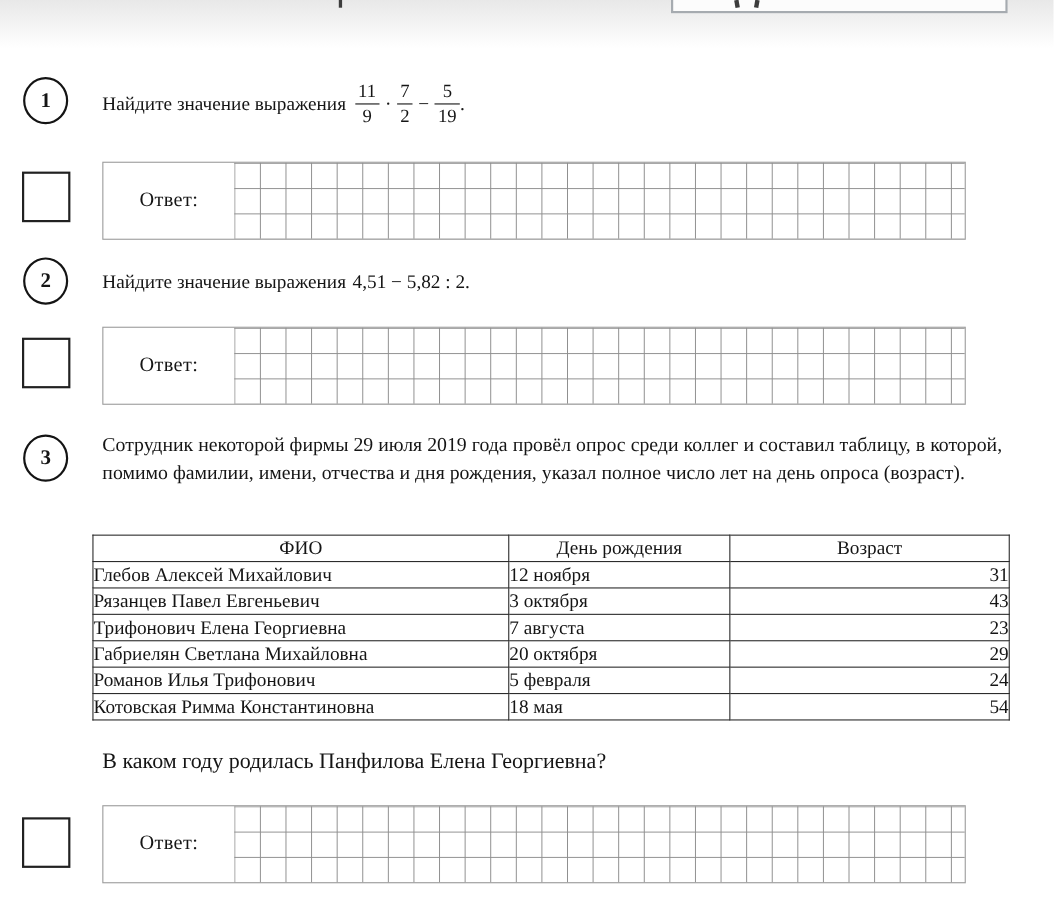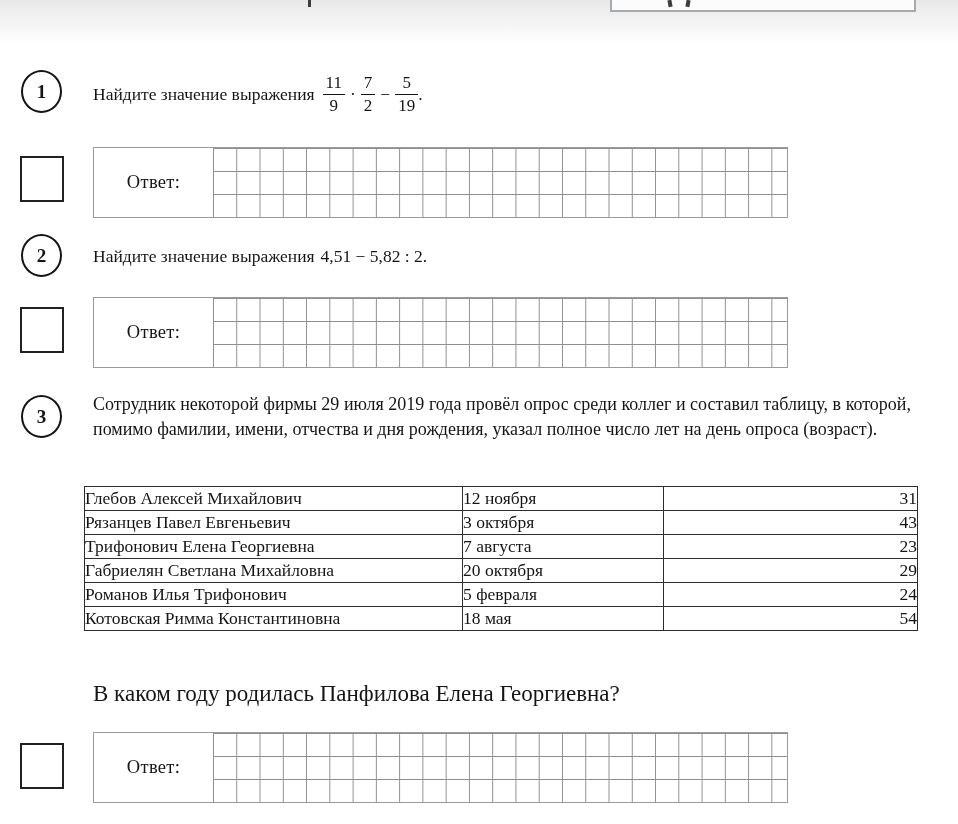--- a/index.html
+++ b/index.html
@@ -42,42 +42,42 @@
 
   
   .score-box {
     position:absolute; left:20px; width:44px; height:46px;
     border:2.2px solid #212121; background:#fff; box-sizing:border-box;
   }
   #sb1 { top:156px; } #sb2 { top:307px; } #sb3 { top:743px; }
 
   
   .answer-block {
-    position:absolute; left:93px; width:695px; height:71px;
+    position:absolute; left:93px; width:785px; height:71px;
     border:1.6px solid #9b9b9b; box-sizing:border-box; display:flex; background:#fff;
   }
   #ab1 { top:147px; } #ab2 { top:297px; } #ab3 { top:732px; }
   .answer-label {
     width:119px; flex:0 0 119px; display:flex; align-items:center; justify-content:center;
     font-size:18.5px; letter-spacing:0.3px;
   }
   .ans-grid {
     flex:1 1 auto;
     background-image:
       linear-gradient(to right, #8f8f8f 1px, transparent 1px),
       linear-gradient(to bottom, #8f8f8f 1px, transparent 1px);
     background-size:23.2px 100%, 100% 22.3px; 
   }
 
   
   .q3-intro {
     position:absolute; left:93px; top:392px; width:818px;
     font-size:18px; line-height:25px; text-align:justify;
   }
-  .q3-sub { position:absolute; left:93px; top:681px; width:818px; font-size:23px; }
+  .q3-sub { position:absolute; left:93px; top:681px; width:818px; font-size:20px; }
 
   table.emp {
     position:absolute; left:84px; top:486px; width:833px;
     border-collapse:collapse; table-layout:fixed; font-size:17.5px; background:#fff;
   }
   table.emp col.c1 { width:378px; } table.emp col.c2 { width:201px; } table.emp col.c3 { width:254px; }
   table.emp th, table.emp td {
     border:1.6px solid #2c2c2c; height:23px; padding:0; font-weight:normal;
     overflow:hidden; white-space:nowrap;
   }
@@ -146,20 +146,25 @@
   </div>
   <div class="q3-intro">Сотрудник некоторой фирмы 29 июля 2019 года провёл опрос среди коллег и составил таблицу, в которой, помимо фамилии, имени, отчества и дня рождения, указал полное число лет на день опроса (возраст).</div>
 
   <table class="emp">
     <colgroup>
         <col class="c1">
         <col class="c2">
         <col class="c3">
       </colgroup>
     <tbody>
+        <tr>
+      <th>ФИО</th>
+      <th>День рождения</th>
+      <th>Возраст</th>
+    </tr>
     <tr>
       <td class="name">Глебов Алексей Михайлович</td>
       <td class="bday">12 ноября</td>
       <td class="age">31</td>
     </tr>
     <tr>
       <td class="name">Рязанцев Павел Евгеньевич</td>
       <td class="bday">3 октября</td>
       <td class="age">43</td>
     </tr>

